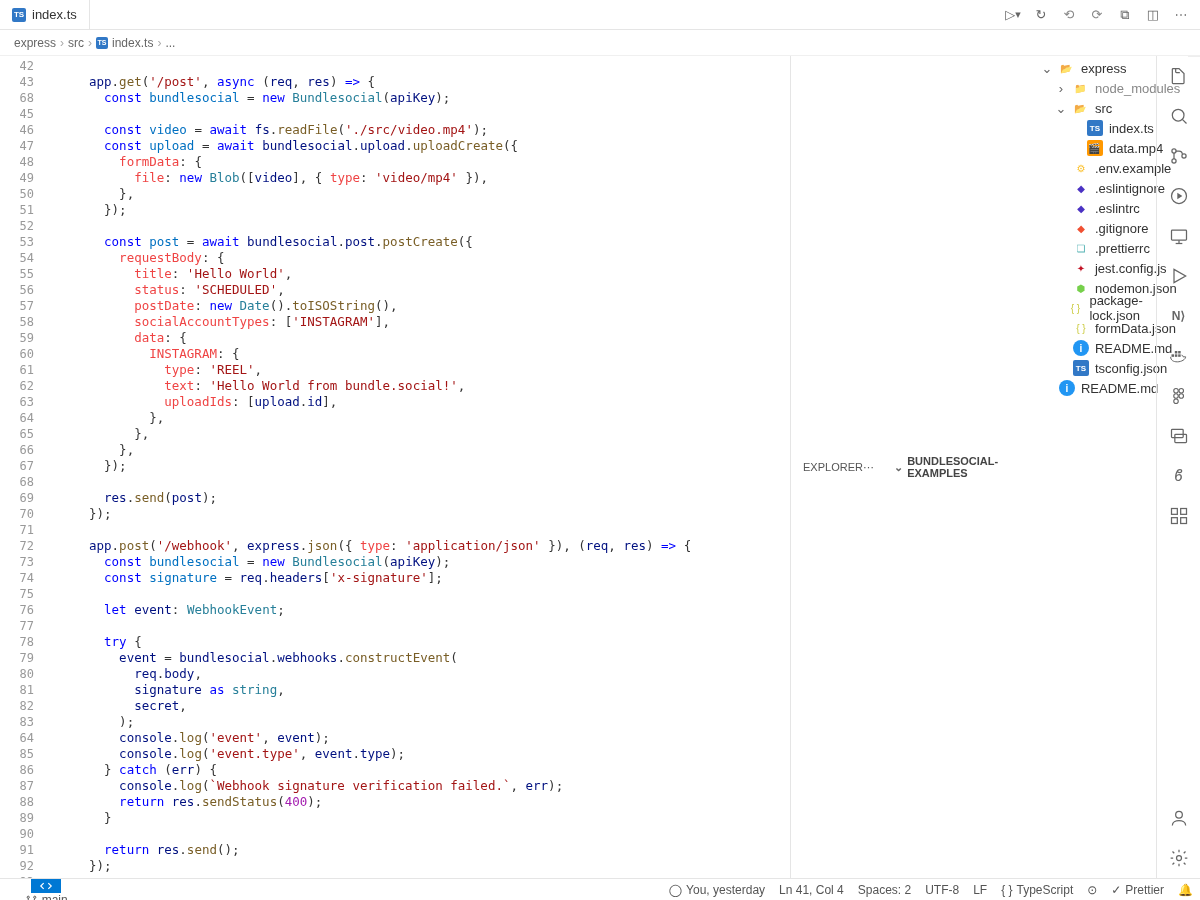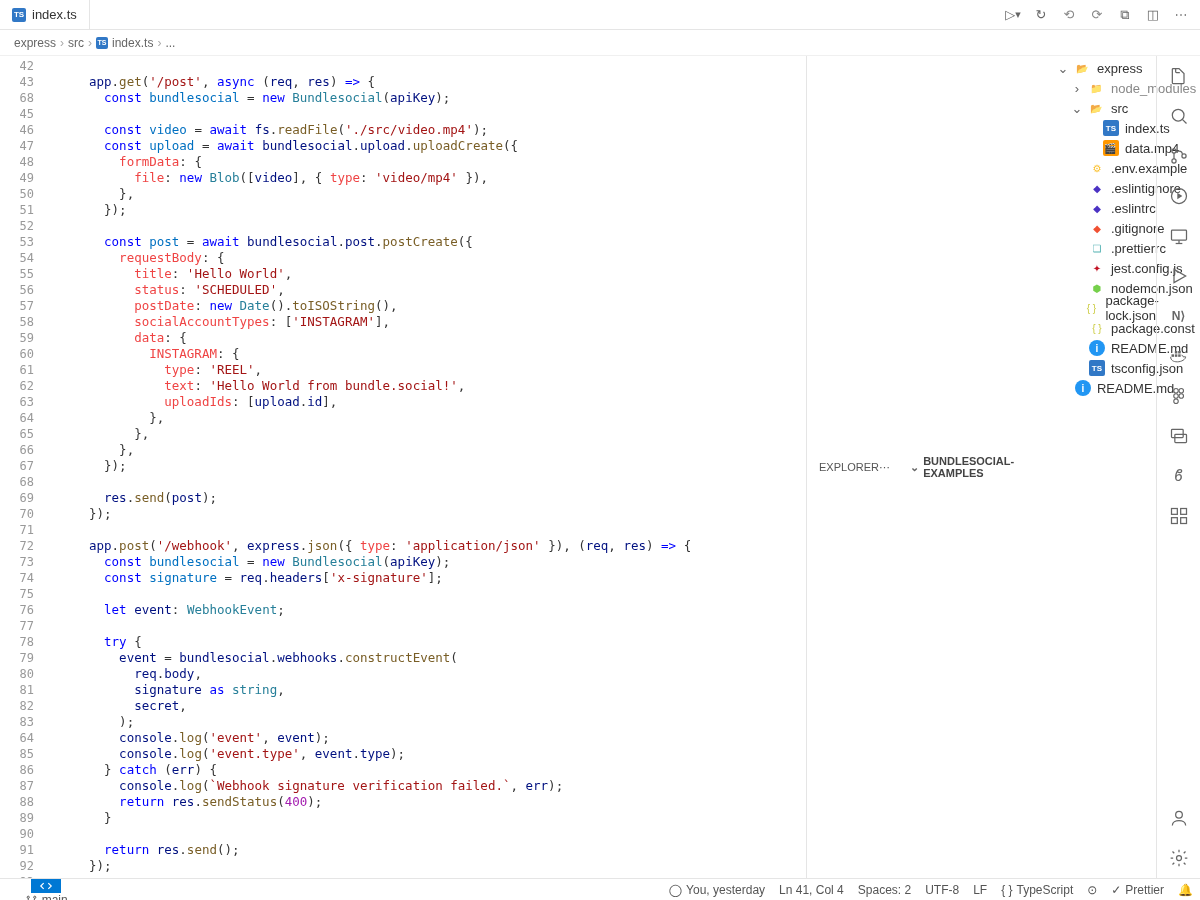--- a/index.html
+++ b/index.html
@@ -4,21 +4,21 @@
 <style>
 * { margin:0; padding:0; box-sizing:border-box; }
 body { font-family: -apple-system, BlinkMacSystemFont, "Segoe UI", sans-serif; font-size:13px; color:#333; background:#fff; height:900px; width:1200px; overflow:hidden; display:flex; flex-direction:column; }
 .titlebar { height:30px; display:flex; align-items:stretch; border-bottom:1px solid #e5e5e5; }
 .tab { display:flex; align-items:center; gap:6px; padding:0 12px; background:#fff; border-right:1px solid #e5e5e5; font-size:13px; }
 .tab-icon { width:14px; height:14px; background:#3178c6; color:#fff; font-size:8px; font-weight:bold; display:flex; align-items:center; justify-content:center; border-radius:2px; }
 .tab-actions { margin-left:auto; display:flex; align-items:center; gap:10px; padding:0 10px; color:#666; }
 .tab-actions .icon { width:18px; height:18px; display:flex; align-items:center; justify-content:center; cursor:pointer; }
 .breadcrumb { height:26px; display:flex; align-items:center; padding:0 14px; font-size:12px; color:#666; gap:4px; border-bottom:1px solid #f0f0f0; }
 .breadcrumb .sep { color:#aaa; }
-.main-area { display:flex; flex:1; min-height:0; }
+.main-area { display:flex; flex:1; min-height:0;gap:16px; }
 .editor-pane { flex:1; display:flex; overflow:hidden; font-family:"SF Mono",Menlo,Consolas,monospace; font-size:12.5px; line-height:16px; }
 .gutter { width:48px; text-align:right; padding-right:14px; color:#999; font-size:12px; user-select:none; padding-top:2px; }
 .gutter div { height:16px; }
 .code { flex:1; padding-top:2px; white-space:pre; overflow:hidden;margin-left:41px; }
 .code div { height:16px; }
 .tok-kw { color:#0000ff; }
 .tok-str { color:#a31515; }
 .tok-fn { color:#795e26; }
 .tok-var { color:#001080; }
 .tok-type { color:#267f99; }
@@ -227,21 +227,21 @@
         <div class="tree-item">
           <span class="indent" style="width:32px"></span>
           <span class="chevron"></span>
           <span class="file-icon" style="color:#cbcb41">{ }</span>
           <span>package-lock.json</span>
         </div>
         <div class="tree-item">
           <span class="indent" style="width:32px"></span>
           <span class="chevron"></span>
           <span class="file-icon" style="color:#cbcb41">{ }</span>
-          <span>package.const</span>
+          <span>formData.json</span>
         </div>
         <div class="tree-item">
           <span class="indent" style="width:32px"></span>
           <span class="chevron"></span>
           <span class="file-icon fi-readme">i</span>
           <span>README.md</span>
         </div>
         <div class="tree-item">
           <span class="indent" style="width:32px"></span>
           <span class="chevron"></span>

